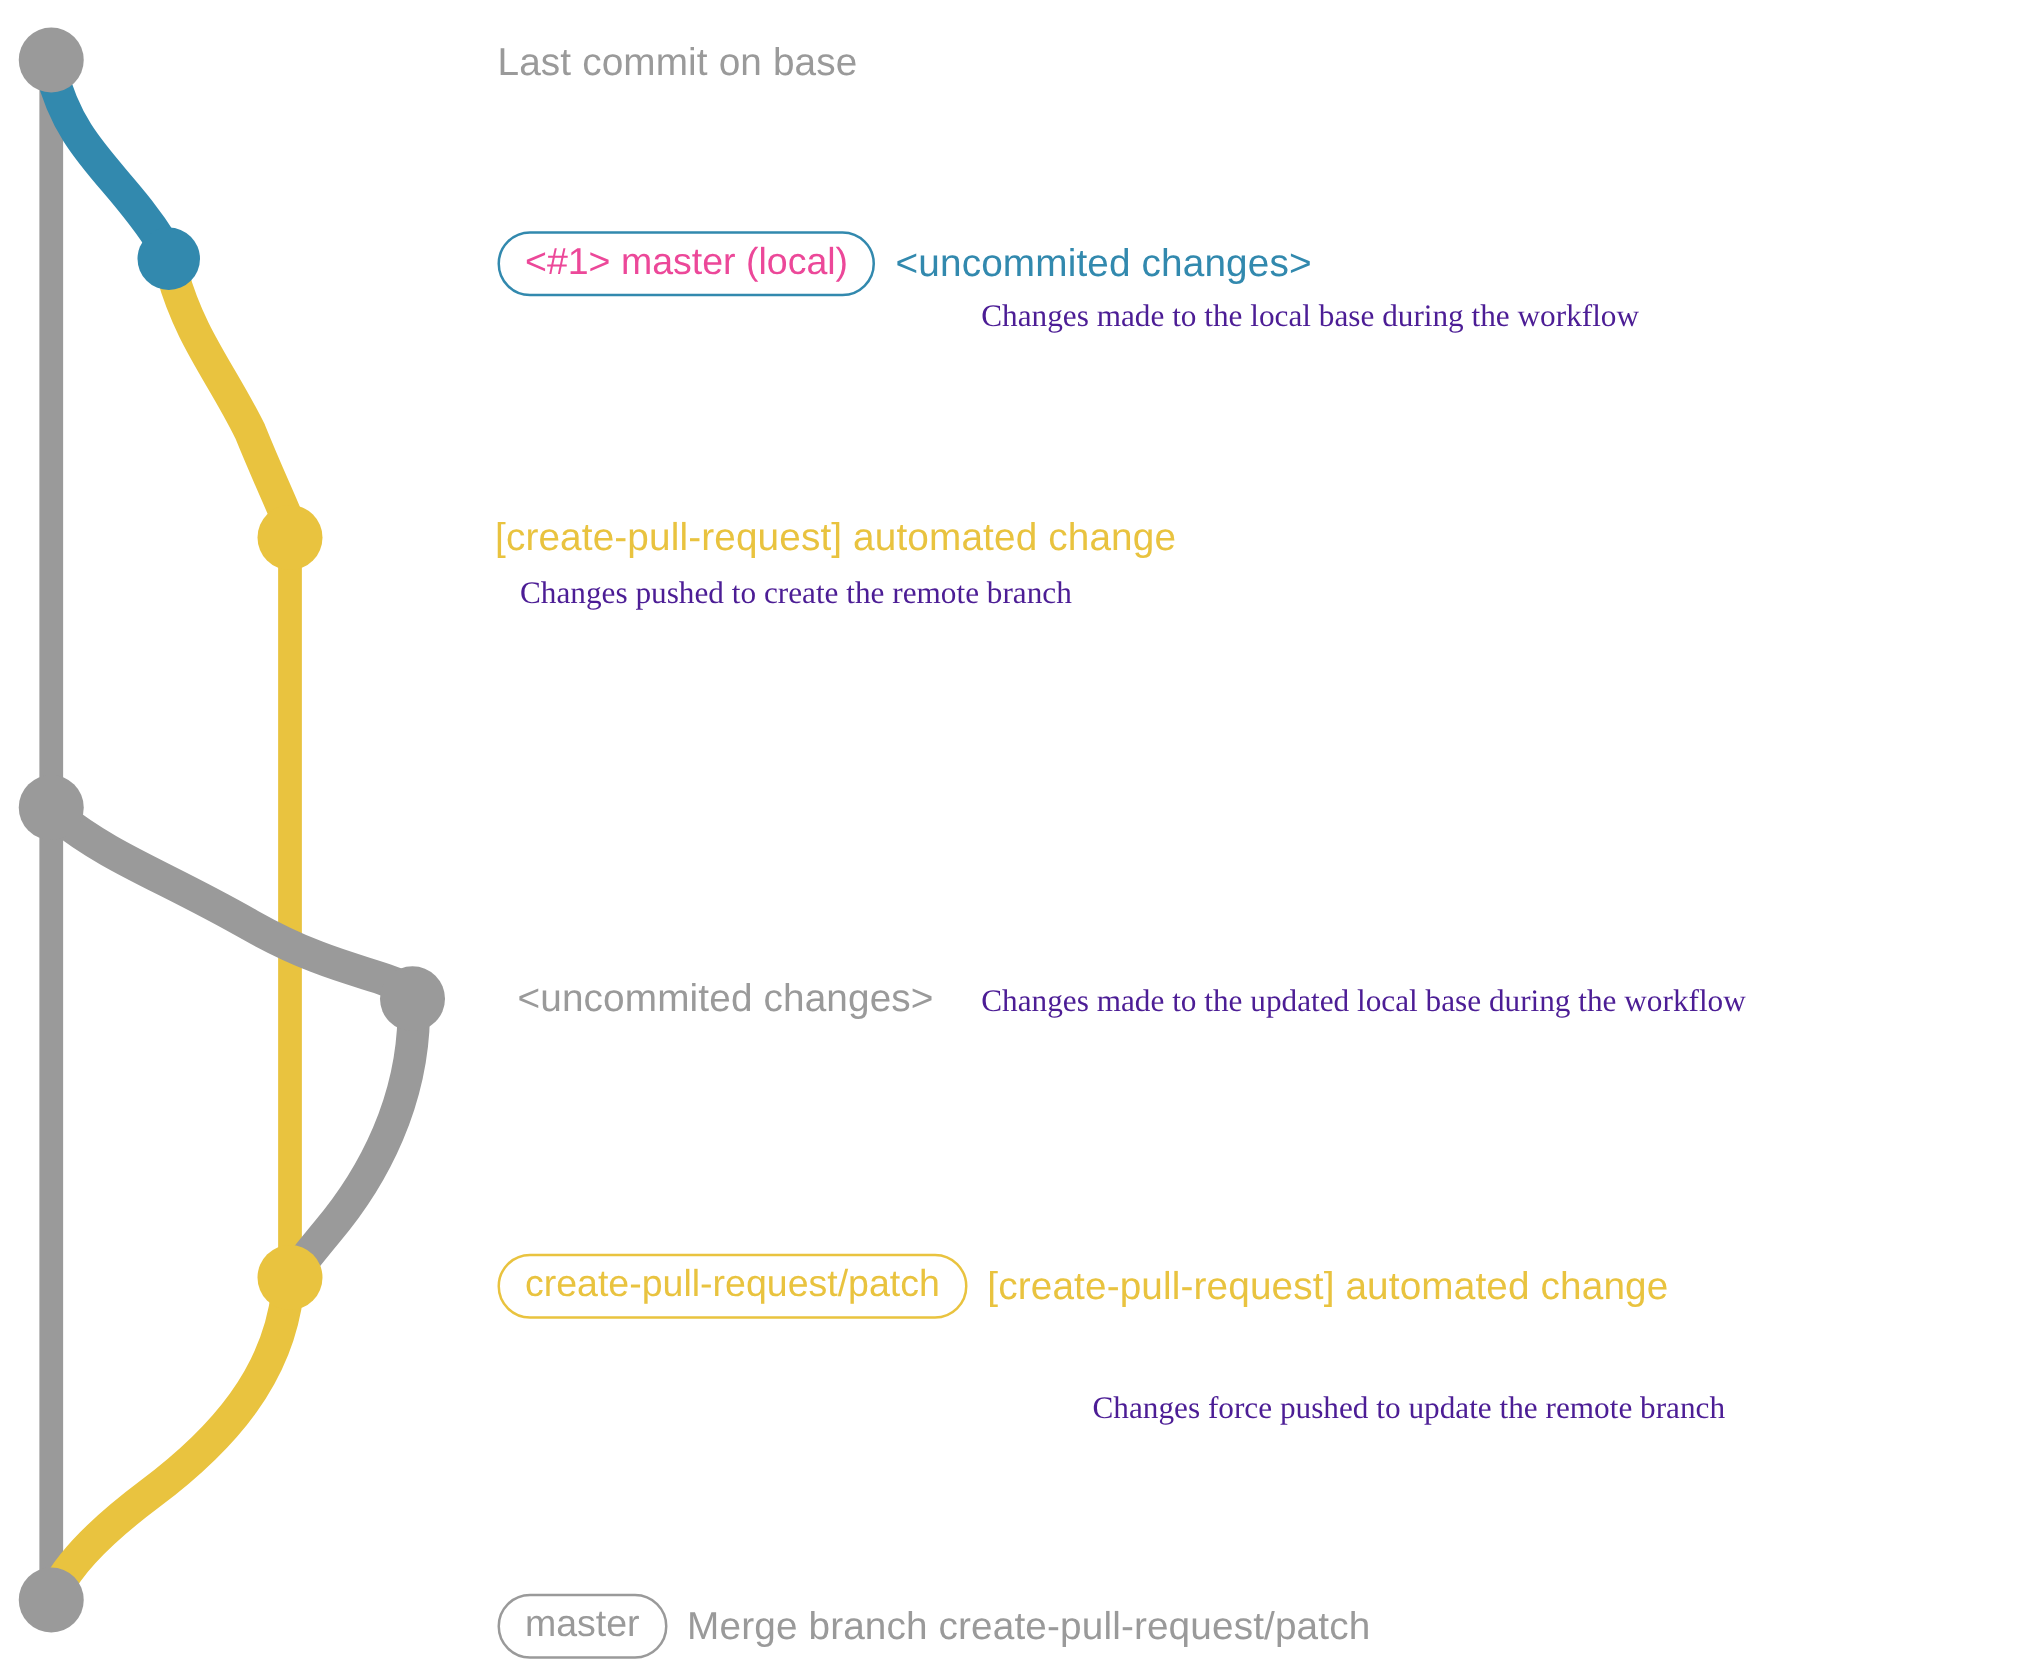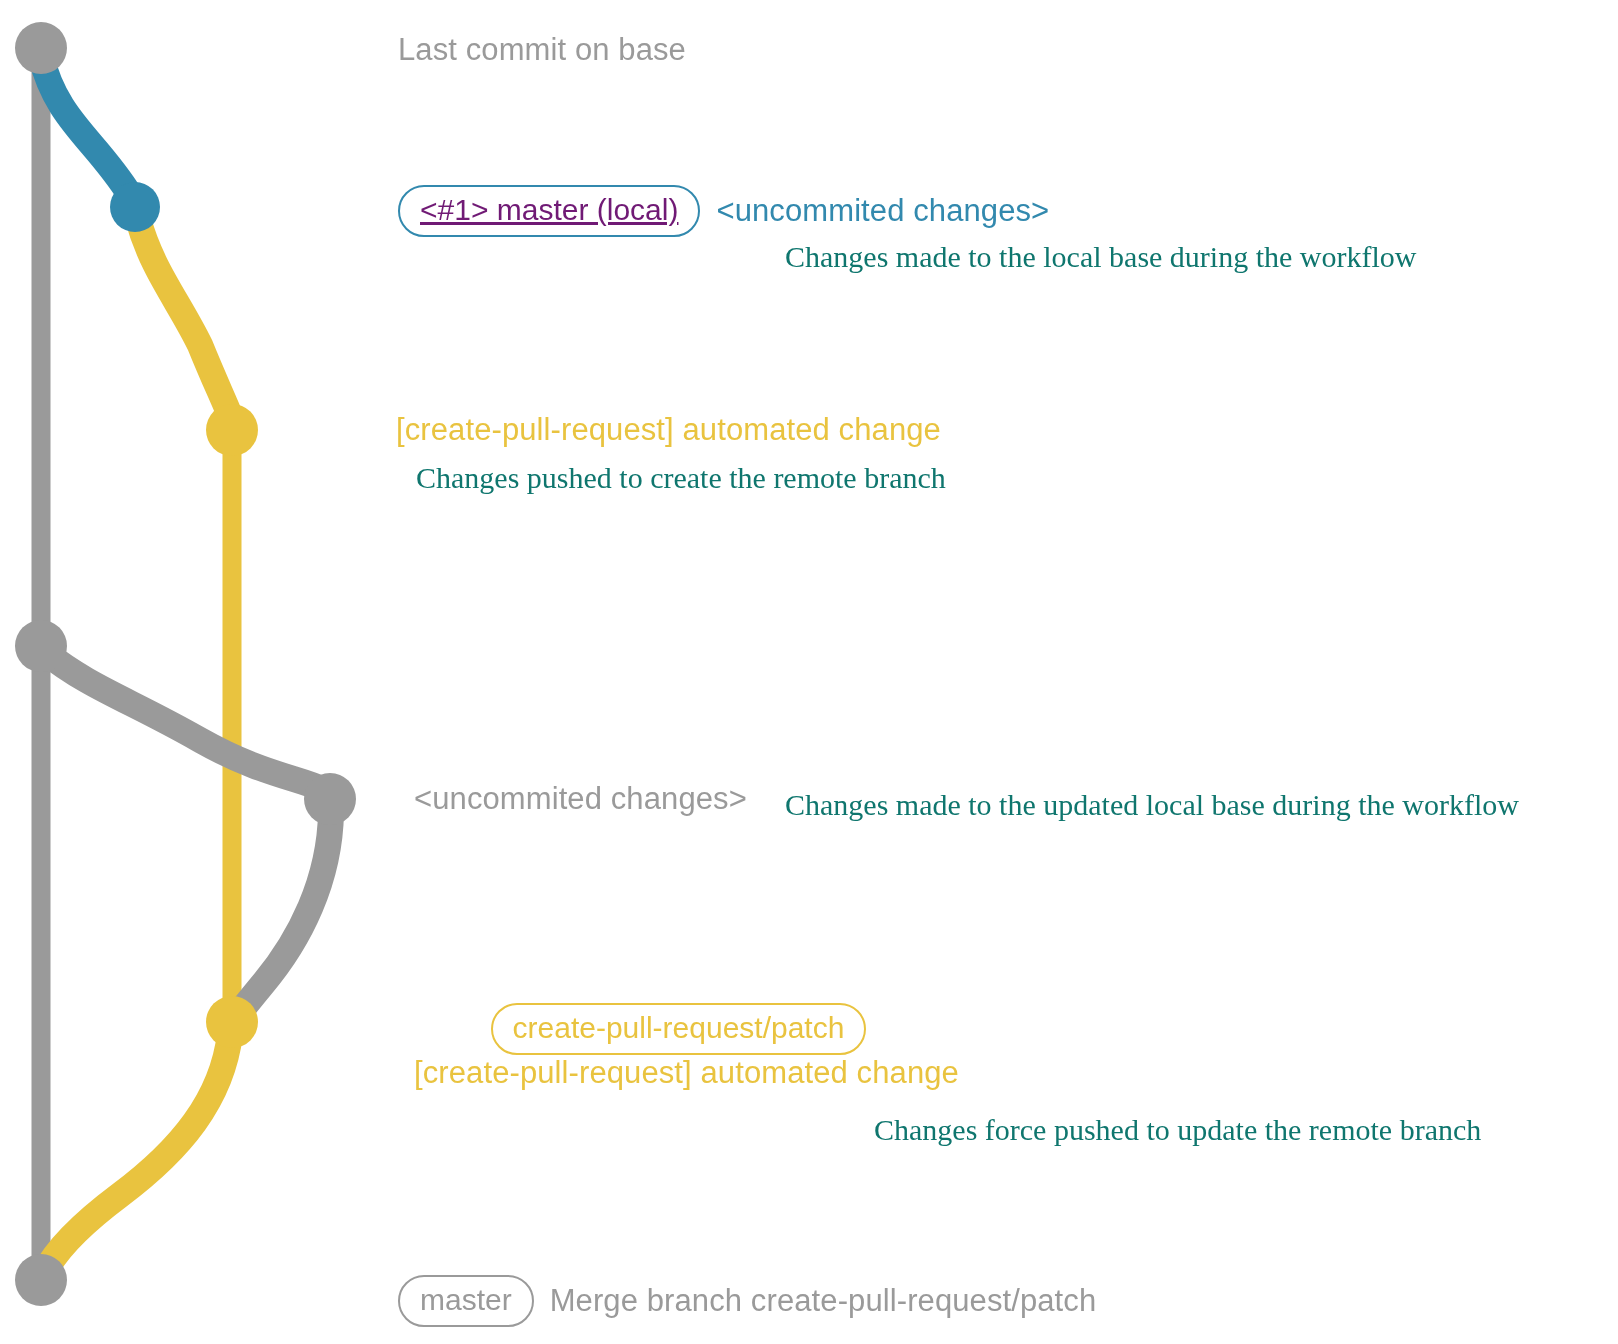--- a/index.html
+++ b/index.html
@@ -42,22 +42,21 @@
     border-radius: 26px;
     padding: 7px 20px 9px 20px;
     font-family: "Liberation Sans", sans-serif;
     font-size: 30px;
     line-height: 1.05;
     color: #9a9a9a;
     background: transparent;
   }
   .badge.blue {
     border-color: #3289ae;
-    color: #701a75;
-    text-decoration: underline;
+    color: #ec4899;
   }
   .badge.yellow {
     border-color: #e9c33f;
     color: #e9c33f;
   }
   .badge.gray {
     border-color: #9a9a9a;
     color: #9a9a9a;
   }
   .subject {
@@ -65,22 +64,22 @@
     font-size: 31px;
     margin-left: 16px;
     letter-spacing: 0.1px;
   }
   .subject.blue { color: #3289ae; }
   .subject.yellow { color: #e9c33f; }
   .subject.gray { color: #9a9a9a; }
   .desc {
     position: absolute;
     font-family: "Liberation Serif", serif;
-    font-size: 30px;
-    color: #0f766e;
+    font-size: 25px;
+    color: #4c1d95;
     white-space: nowrap;
   }
   .title-gray { color: #9a9a9a; }
   .title-yellow { color: #e9c33f; }
 </style>
 </head>
 <body>
 
 <div id="canvas">
 
@@ -123,21 +122,21 @@
     <span class="plain-title title-yellow">[create-pull-request] automated change</span>
   </div>
   <div class="desc" style="left:416px; top:461px;">Changes pushed to create the remote branch</div>
 
 
   <div class="row" style="left:398px; top:781px;">
     <span class="subject gray">&lt;uncommited changes&gt;</span>
   </div>
   <div class="desc" style="left:785px; top:788px;">Changes made to the updated local base during the workflow</div>
 
-  <div class="row" style="left:398px; top:1003px;flex-direction:column;">
+  <div class="row" style="left:398px; top:1003px;">
     <span class="badge yellow">create-pull-request/patch</span>
     <span class="subject yellow">[create-pull-request] automated change</span>
   </div>
   <div class="desc" style="left:874px; top:1113px;text-align:right;">Changes force pushed to update the remote branch</div>
 
   <div class="row" style="left:398px; top:1275px;">
     <span class="badge gray">master</span>
     <span class="subject gray">Merge branch create-pull-request/patch</span>
   </div>
 

